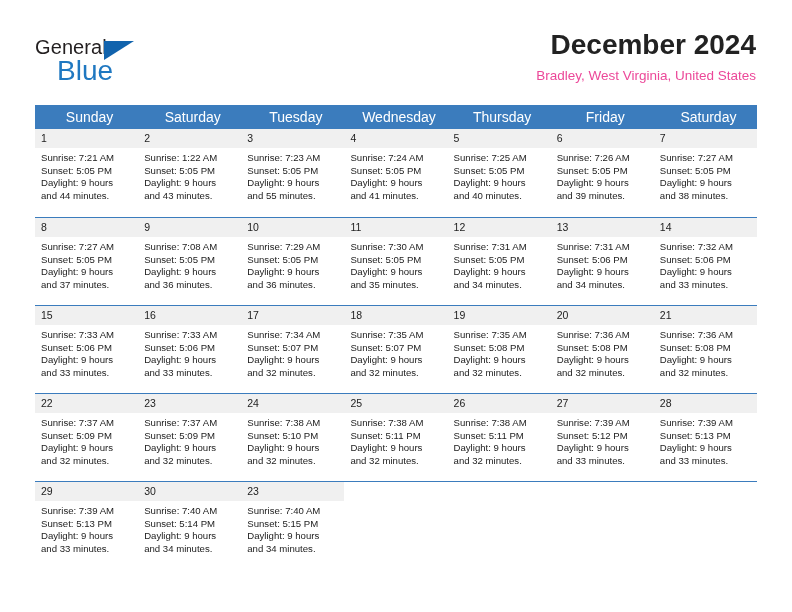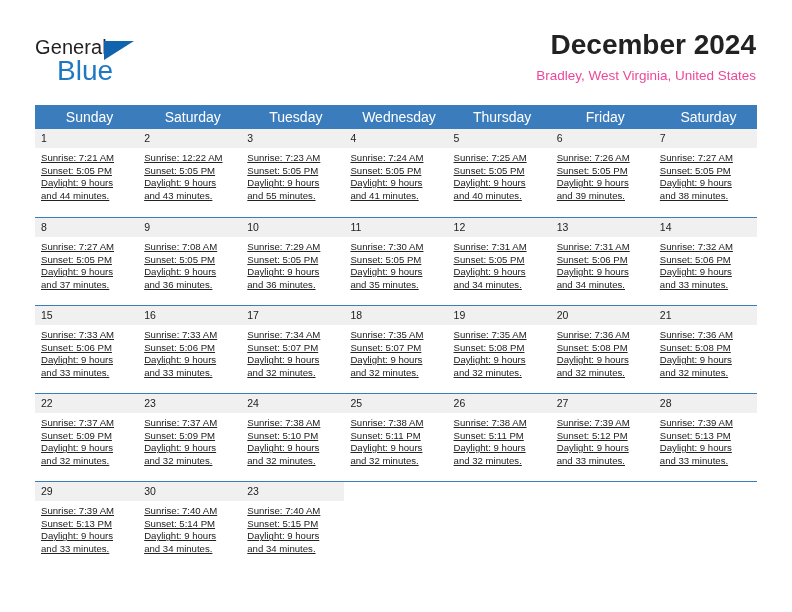--- a/index.html
+++ b/index.html
@@ -133,21 +133,20 @@
   }
   .cell.empty .daynum {
     background: transparent;
   }
 
   .details {
     padding: 4px 6px 0 6px;
     font-size: 9.6px;
     line-height: 12.6px;
     color: #222222;
-    text-decoration: underline;
   }
   .details div {
     white-space: nowrap;
   }
 </style>
 </head>
 <body>
 
 <div class="page">
 
@@ -189,21 +188,21 @@
                 <div>Sunset: 5:05 PM</div>
                 <div>Daylight: 9 hours</div>
                 <div>and 44 minutes.</div>
               </div>
             </div>
           </td>
         <td>
             <div class="cell">
               <div class="daynum">2</div>
               <div class="details">
-                <div>Sunrise: 12:22 AM</div>
+                <div>Sunrise: 1:22 AM</div>
                 <div>Sunset: 5:05 PM</div>
                 <div>Daylight: 9 hours</div>
                 <div>and 43 minutes.</div>
               </div>
             </div>
           </td>
         <td>
             <div class="cell">
               <div class="daynum">3</div>
               <div class="details">

